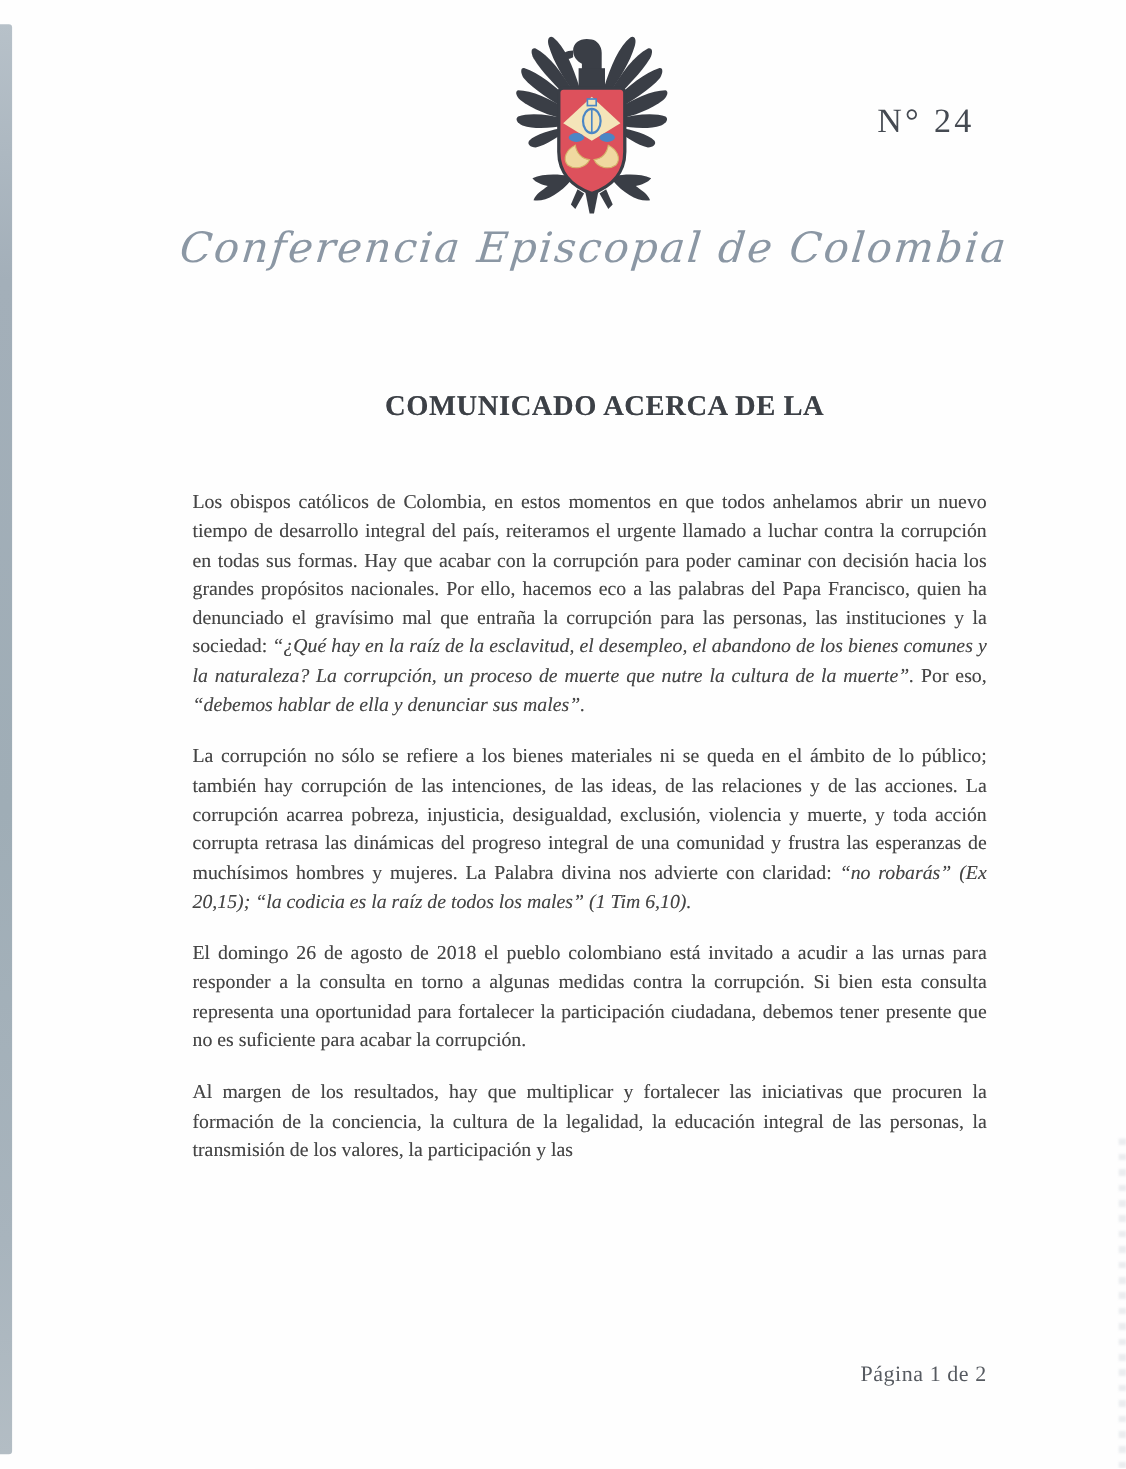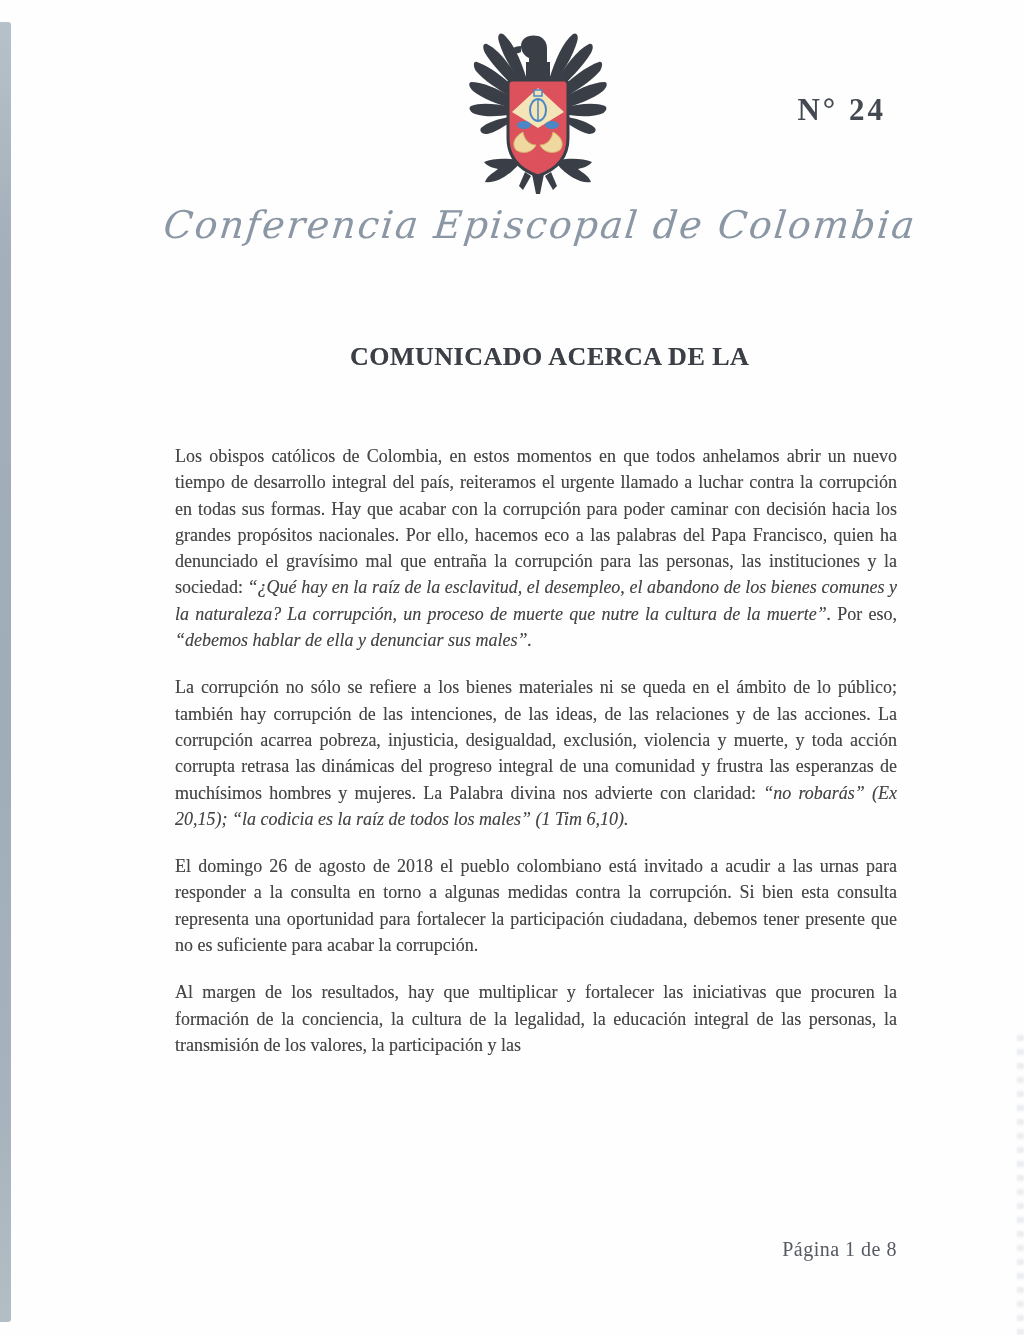--- a/index.html
+++ b/index.html
@@ -25,21 +25,21 @@
     right: 0; top: 1035px;
     width: 7px; height: 300px;
     background: repeating-linear-gradient(180deg,
       rgba(150,160,175,0.18) 0 6px, rgba(255,255,255,0) 6px 14px);
     filter: blur(1px);
   }
   .doc-number {
     position: absolute;
     top: 92px; right: 138px;
     font-size: 31px;
-    font-weight: bold;
+    font-weight: normal;
     letter-spacing: 3px;
     color: #454a52;
   }
   .crest {
     position: absolute;
     left: 463px; top: 26px;
     width: 150px; height: 170px;
   }
   .org-script {
     position: absolute;
@@ -48,21 +48,21 @@
     text-align: center;
     font-family: "DejaVu Serif", serif;
     font-style: italic;
     font-size: 38px;
     letter-spacing: 2px;
     color: #8b97a4;
     transform: skewX(-6deg);
   }
   .title {
     position: absolute;
-    left: 350px; top: 340px;
+    left: 350px; top: 352px;
     margin: 0;
     font-size: 26px;
     font-weight: bold;
     line-height: 33px;
     letter-spacing: 0.5px;
     color: #3c4046;
     text-shadow: 0 0 0.6px rgba(60,64,70,0.55);
   }
   .body-text {
     position: absolute;
@@ -148,15 +148,15 @@
     <span>COMUNICADO ACERCA DE LA</span><br>
   </h1>
 
   <div class="body-text">
       <p><span>Los obispos católicos de Colombia, en estos momentos en que todos anhelamos abrir un nuevo tiempo de desarrollo integral del país, reiteramos el urgente llamado a luchar contra la corrupción en todas sus formas. Hay que acabar con la corrupción para poder caminar con decisión hacia los grandes propósitos nacionales. Por ello, hacemos eco a las palabras del Papa Francisco, quien ha denunciado el gravísimo mal que entraña la corrupción para las personas, las instituciones y la sociedad: </span><span class="it">“¿Qué hay en la raíz de la esclavitud, el desempleo, el abandono de los bienes comunes y la naturaleza? La corrupción, un proceso de muerte que nutre la cultura de la muerte”.</span><span> Por eso, </span><span class="it">“debemos hablar de ella y denunciar sus males”.</span></p>
       <p><span>La corrupción no sólo se refiere a los bienes materiales ni se queda en el ámbito de lo público; también hay corrupción de las intenciones, de las ideas, de las relaciones y de las acciones. La corrupción acarrea pobreza, injusticia, desigualdad, exclusión, violencia y muerte, y toda acción corrupta retrasa las dinámicas del progreso integral de una comunidad y frustra las esperanzas de muchísimos hombres y mujeres. La Palabra divina nos advierte con claridad: </span><span class="it">“no robarás” (Ex 20,15); “la codicia es la raíz de todos los males” (1 Tim 6,10).</span></p>
       <p><span>El domingo 26 de agosto de 2018 el pueblo colombiano está invitado a acudir a las urnas para responder a la consulta en torno a algunas medidas contra la corrupción. Si bien esta consulta representa una oportunidad para fortalecer la participación ciudadana, debemos tener presente que no es suficiente para acabar la corrupción.</span></p>
       <p><span>Al margen de los resultados, hay que multiplicar y fortalecer las iniciativas que procuren la formación de la conciencia, la cultura de la legalidad, la educación integral de las personas, la transmisión de los valores, la participación y las</span></p>
     </div>
 
-  <div class="footer">Página 1 de 8</div>
+  <div class="footer">Página 1 de 2</div>
 
 </div>
 
 </body></html>

